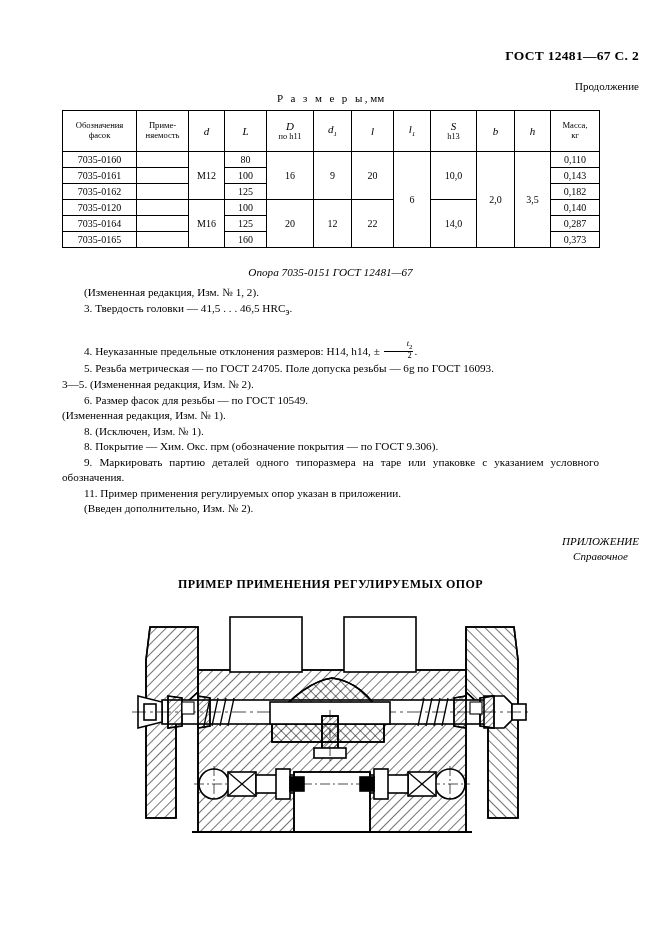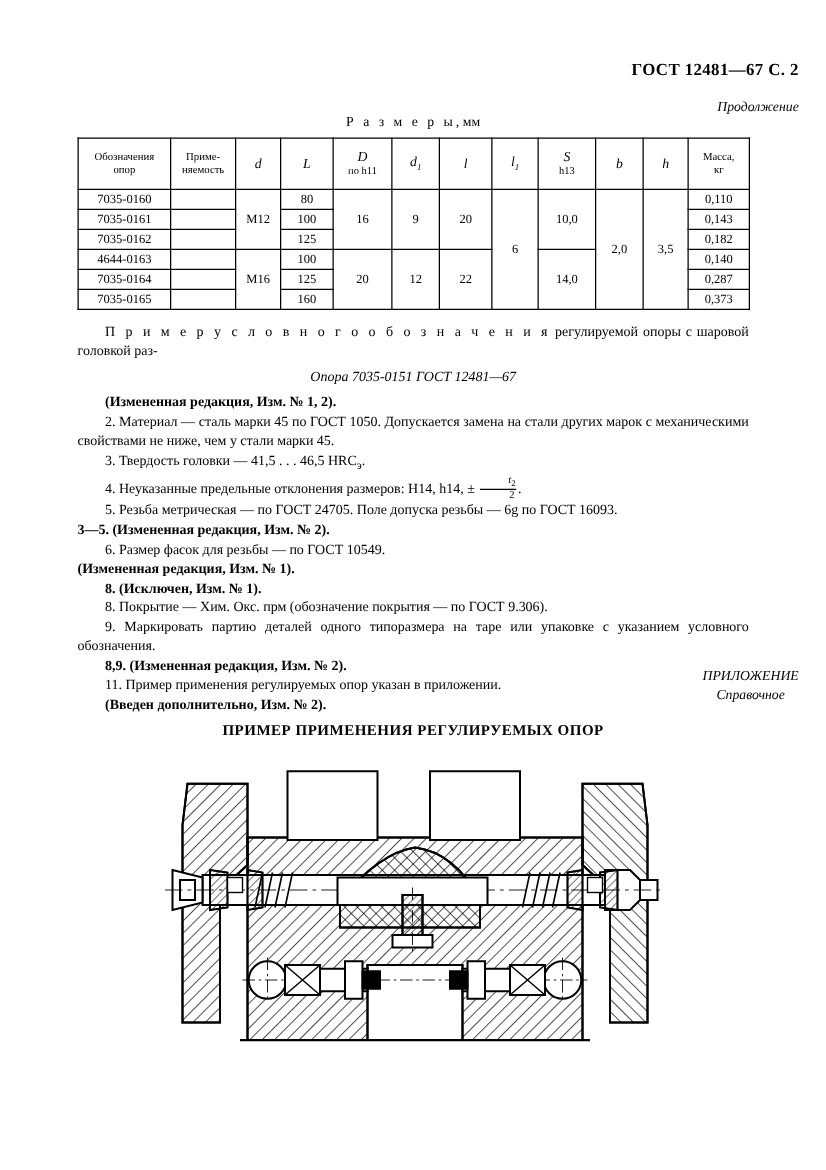--- a/index.html
+++ b/index.html
@@ -31,21 +31,20 @@
     font-size: 13.5px;
     font-weight: bold;
     letter-spacing: 0.3px;
     white-space: nowrap;
   }
   .continuation {
     position: absolute;
     right: 22px;
     top: 76px;
     font-size: 11px;
-    font-style: italic;
     white-space: nowrap;
   }
 
   
   .table-caption {
     position: absolute;
     left: 0;
     top: 88px;
     width: 661px;
     text-align: center;
@@ -93,38 +92,38 @@
     top: 255px;
     width: 537px;
     font-size: 11.2px;
     line-height: 1.35;
     text-align: justify;
   }
   .body-text p {
     margin: 0 0 0.5px 0;
   }
   .ind { text-indent: 22px; }
-  .b { font-weight: bold; }
+  .b { font-weight: normal; }
   .i { font-style: italic; }
   .spaced { letter-spacing: 2.2px; }
   .centered-it {
     text-align: center;
     font-style: italic;
     margin: 6px 0 5px 0 !important;
     text-indent: 0 !important;
   }
   .frac {
     display: inline-block;
     vertical-align: -0.42em;
     text-align: center;
     font-size: 8.4px;
     line-height: 1.05;
     margin: 0 1px;
   }
-  .frac .num { display: block; border-bottom: 0.8px solid #000; padding: 0 1px; }
+  .frac .num { display: block; border-bottom: 0.8px solid #000; padding: 0 1px; margin-top: 21px; }
   .frac .den { display: block; padding: 0 1px; }
 
   
   .appendix-label {
     position: absolute;
     right: 22px;
     top: 530px;
     text-align: center;
     font-style: italic;
     font-size: 11px;
@@ -175,21 +174,21 @@
         <col style="width:37px">
         <col style="width:46px">
       <col style="width:38px">
         <col style="width:36px">
         <col style="width:49px">
     </colgroup>
     <thead>
       <tr>
         <th>
           <div>Обозначения</div>
-          <div>опор</div>
+          <div>фасок</div>
         </th>
         <th>
           <div>Приме-</div>
           <div>няемость</div>
         </th>
         <th>
           <span class="hdr-it">d</span>
         </th>
         <th>
           <span class="hdr-it">L</span>
@@ -244,21 +243,21 @@
         <td>100</td>
         <td>0,143</td>
       </tr>
       <tr>
         <td class="thickbot">7035-0162</td>
         <td class="thickbot"></td>
         <td class="thickbot">125</td>
         <td class="thickbot">0,182</td>
       </tr>
       <tr>
-        <td>4644-0163</td>
+        <td>7035-0120</td>
         <td></td>
         <td rowspan="3">M16</td>
         <td>100</td>
         <td rowspan="3">20</td>
         <td rowspan="3">12</td>
         <td rowspan="3">22</td>
         <td rowspan="3">14,0</td>
         <td>0,140</td>
       </tr>
       <tr>
@@ -271,29 +270,25 @@
         <td>7035-0165</td>
         <td></td>
         <td>160</td>
         <td>0,373</td>
       </tr>
     </tbody>
   </table>
 
   <div class="body-text">
 
-    <p class="ind">
-      <span class="spaced">П р и м е р   у с л о в н о г о   о б о з н а ч е н и я</span><span> регулируемой опоры с шаровой головкой раз-</span>
-    </p>
 
     <p class="centered-it">Опора 7035-0151 ГОСТ 12481—67</p>
 
     <p class="ind b">(Измененная редакция, Изм. № 1, 2).</p>
 
-    <p class="ind">2.  Материал — сталь марки 45 по ГОСТ 1050. Допускается замена на стали других марок с механическими свойствами не ниже, чем у стали марки 45.</p>
 
     <p class="ind">
       <span>3.  Твердость головки — 41,5 . . . 46,5 HRC</span><sub>э</sub><span>.</span>
     </p>
 
     <p class="ind">
       <span>4.  Неуказанные предельные отклонения размеров: H14, h14, ± </span><span class="frac"><span class="num"><span class="i">t</span><sub>2</sub></span><span class="den">2</span></span><span>.</span>
     </p>
 
     <p class="ind">5.  Резьба метрическая — по ГОСТ 24705. Поле допуска резьбы — 6g по ГОСТ 16093.</p>
@@ -303,21 +298,20 @@
     <p class="ind">6.  Размер фасок для резьбы — по ГОСТ 10549.</p>
 
     <p class="b">(Измененная редакция, Изм. № 1).</p>
 
     <p class="ind b">8.  (Исключен, Изм. № 1).</p>
 
     <p class="ind">8.  Покрытие — Хим. Окс. прм (обозначение покрытия — по ГОСТ 9.306).</p>
 
     <p class="ind">9.  Маркировать партию деталей одного типоразмера на таре или упаковке с указанием условного обозначения.</p>
 
-    <p class="ind b">8,9.  (Измененная редакция, Изм. № 2).</p>
 
     <p class="ind">11.  Пример применения регулируемых опор указан в приложении.</p>
 
     <p class="ind b">(Введен дополнительно, Изм. № 2).</p>
   </div>
 
   <div class="appendix-label">
     <div>ПРИЛОЖЕНИЕ</div>
     <div>Справочное</div>
   </div>

